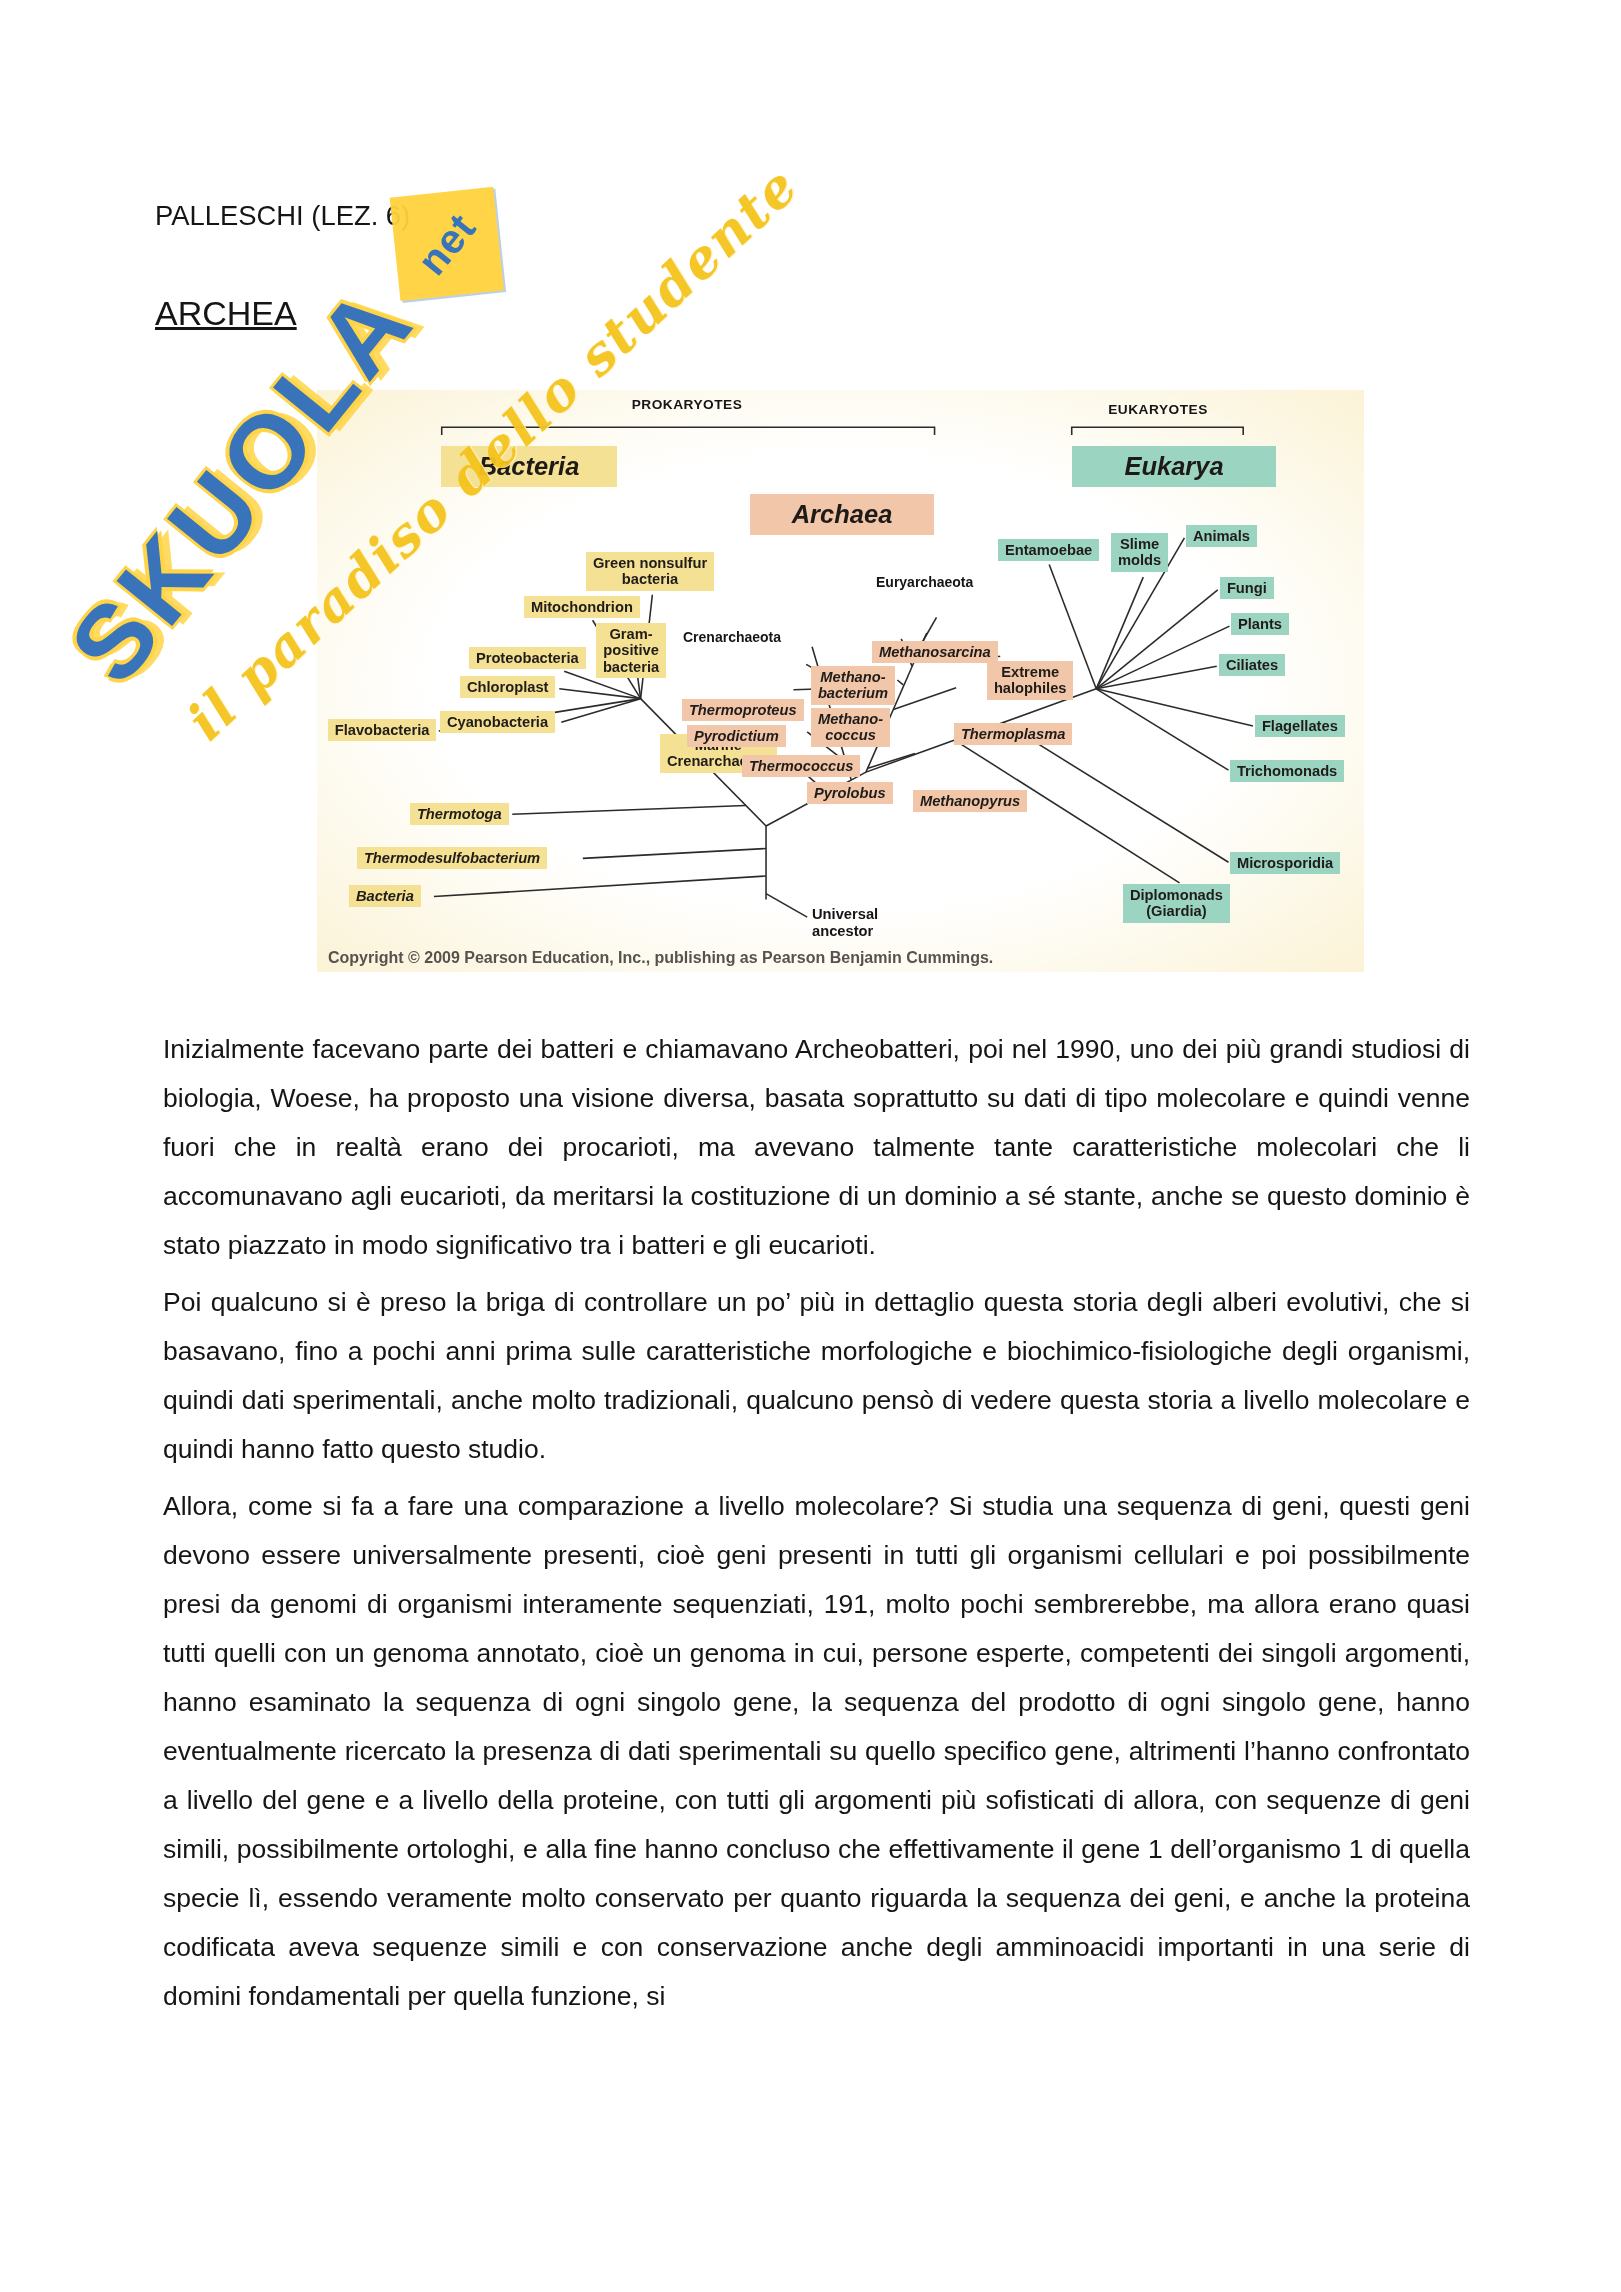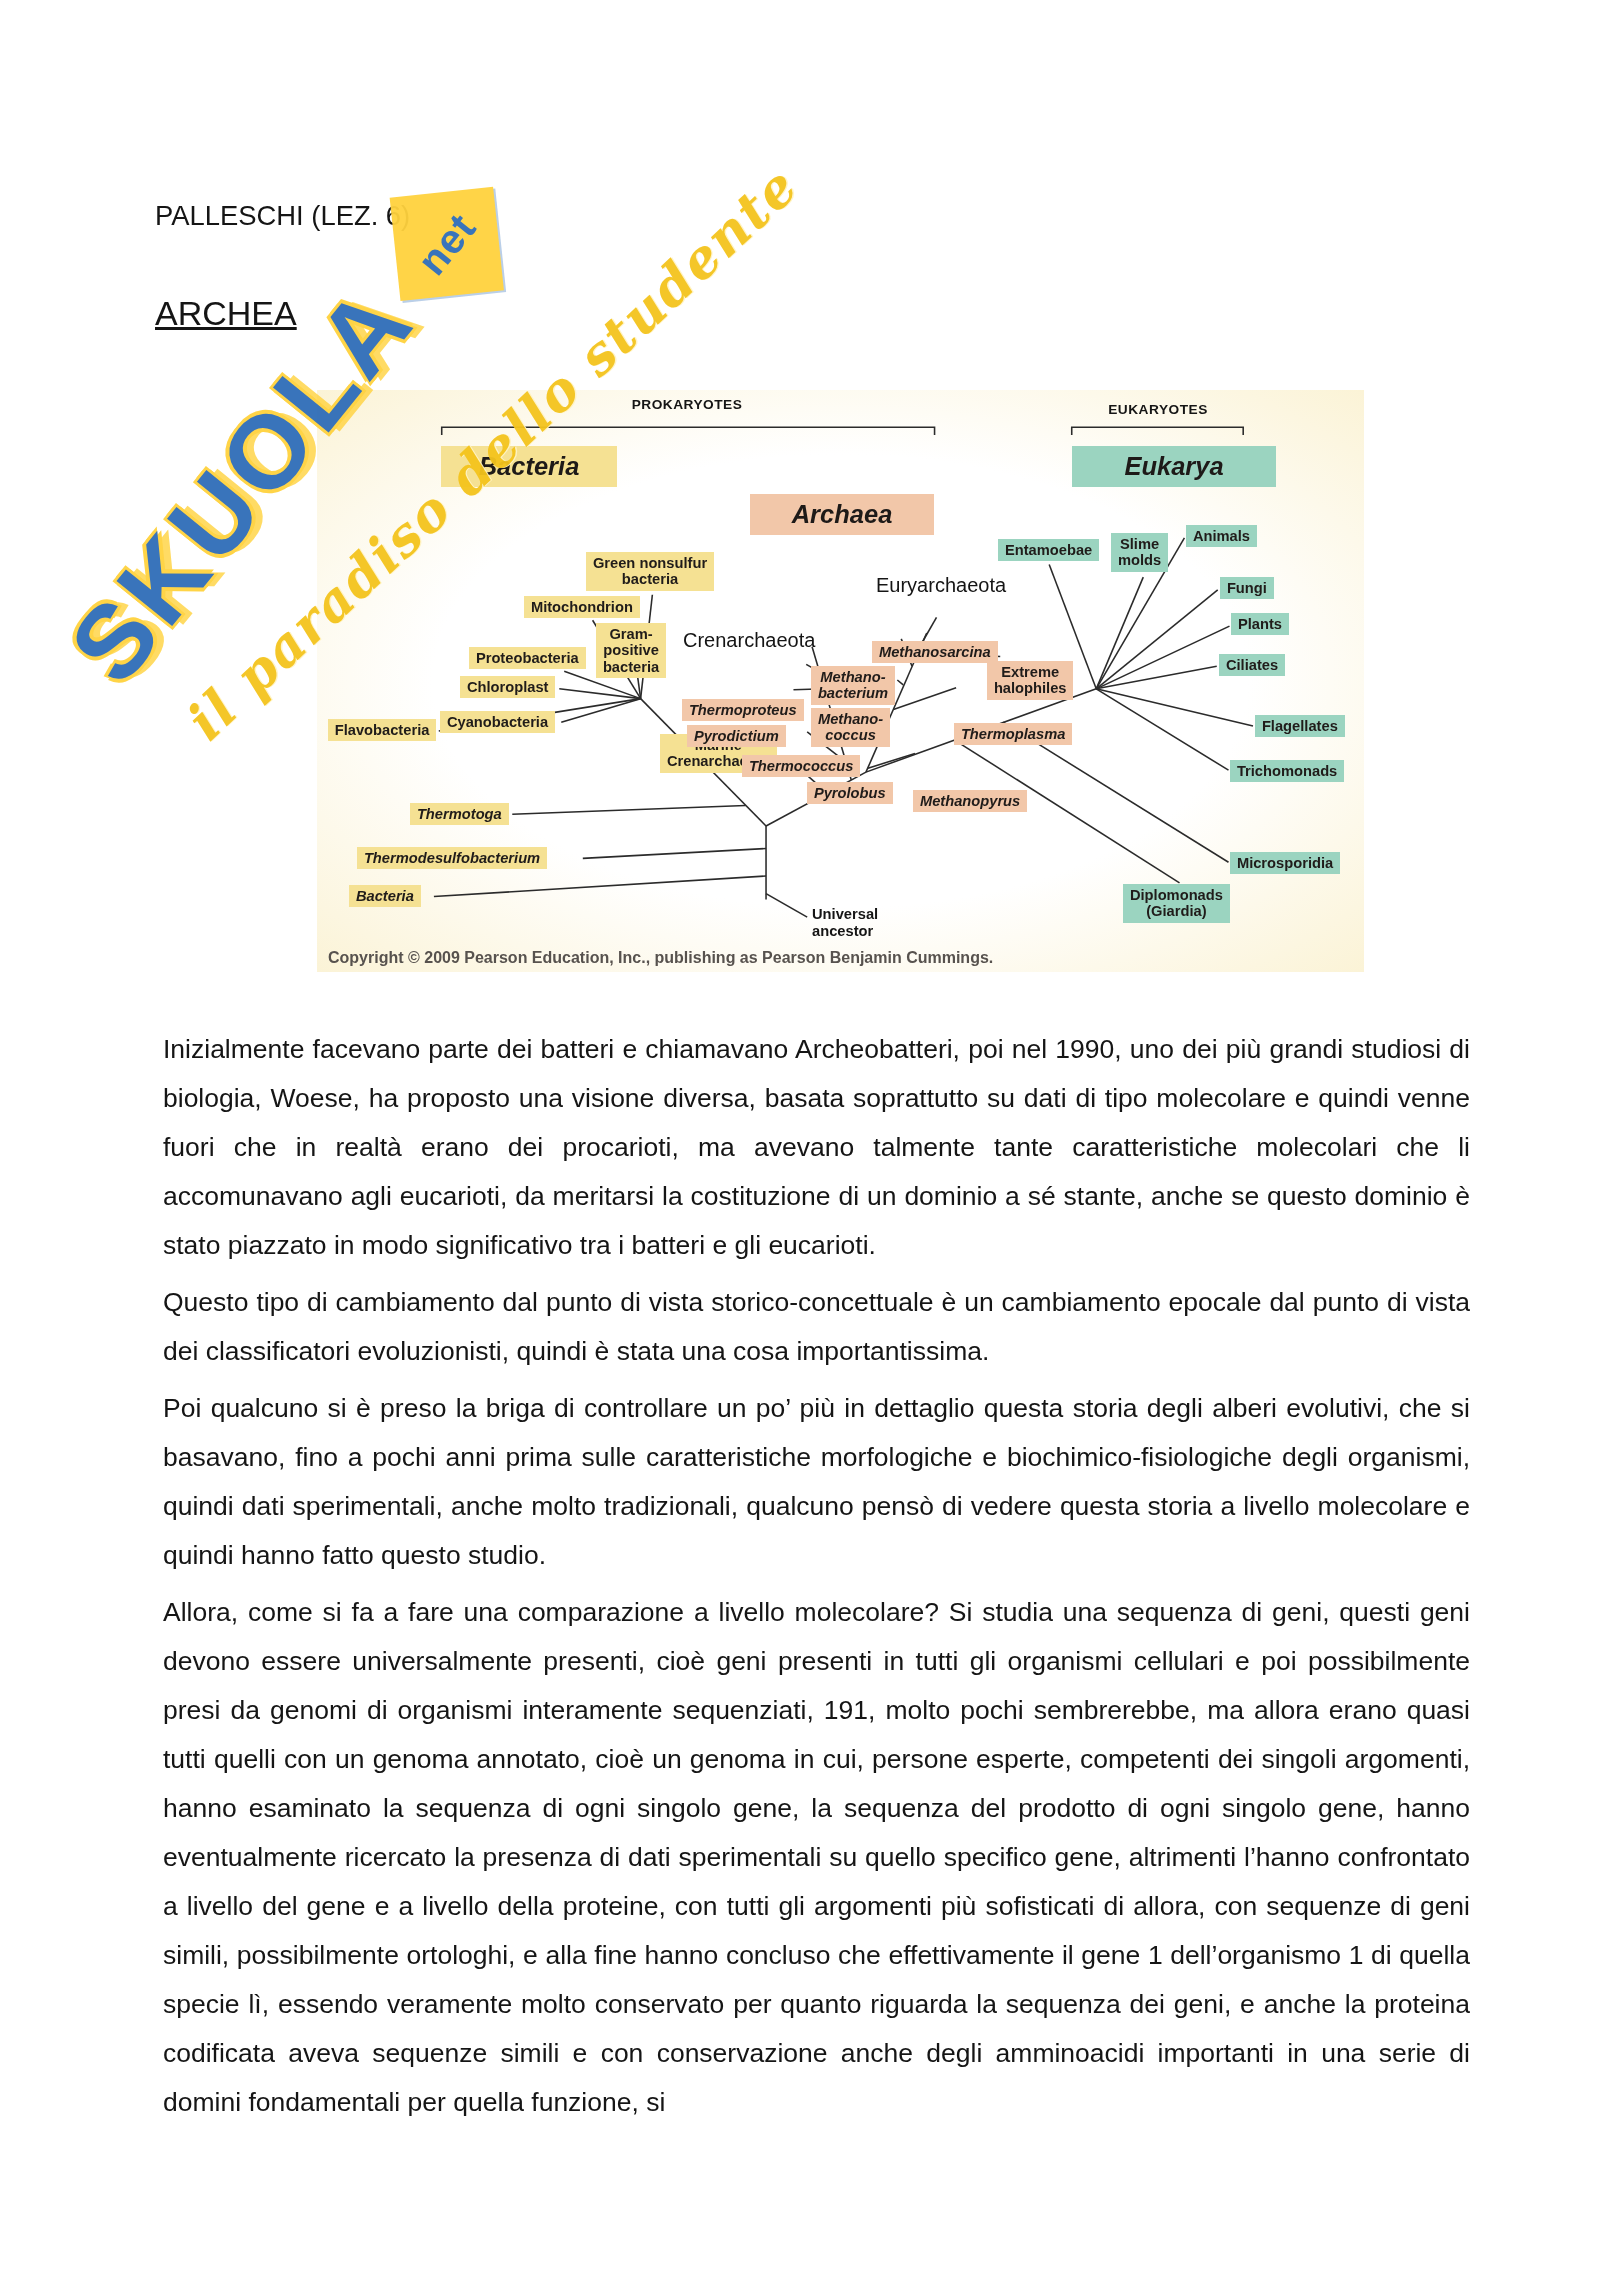--- a/index.html
+++ b/index.html
@@ -41,21 +41,21 @@
     font-size:25.5px;font-weight:bold;font-style:italic;color:#1e1a18;
   }
   .node{
     position:absolute;font-size:14.7px;font-weight:bold;line-height:1.12;
     padding:2.9px 6.9px;text-align:center;white-space:pre-line;color:#201c1a;
   }
   .yellow{background:#f5e193;}
   .salmon{background:#f2c7a9;margin-top:48px;}
   .teal{background:#9bd4c0;}
   .it{font-style:italic;}
-  .clade-label{position:absolute;font-size:20px;font-weight:normal;white-space:nowrap;}
+  .clade-label{position:absolute;font-size:14px;font-weight:bold;white-space:nowrap;}
   .ua-label{position:absolute;left:495px;top:516px;font-size:14.7px;font-weight:bold;white-space:pre-line;line-height:1.15;}
   .fig-copyright{position:absolute;left:11px;top:559px;font-size:16px;color:#57524e;font-weight:bold;}
   
   .page-text{position:absolute;left:155px;top:1017px;width:1323px;z-index:1;}
   .page-text p{margin:8px;font-size:26.5px;line-height:49px;text-align:justify;}
 </style>
 </head>
 <body>
 
 <div class="watermark">
@@ -175,17 +175,16 @@
   <div class="node teal" style="left:806px;top:494px">Diplomonads
 (Giardia)</div>
 
   <div class="ua-label">Universal
 ancestor</div>
   <div class="fig-copyright">Copyright © 2009 Pearson Education, Inc., publishing as Pearson Benjamin Cummings.</div>
 </div>
 
 <div class="page-text">
   <p>Inizialmente facevano parte dei batteri e chiamavano Archeobatteri, poi nel 1990, uno dei più grandi studiosi di biologia, Woese, ha proposto una visione diversa, basata soprattutto su dati di tipo molecolare e quindi venne fuori che in realtà erano dei procarioti, ma avevano talmente tante caratteristiche molecolari che li accomunavano agli eucarioti, da meritarsi la costituzione di un dominio a sé stante, anche se questo dominio è stato piazzato in modo significativo tra i batteri e gli eucarioti.</p>
-  <p>Questo tipo di cambiamento dal punto di vista storico-concettuale è un cambiamento epocale dal punto di vista dei classificatori evoluzionisti, quindi è stata una cosa importantissima.</p>
   <p>Poi qualcuno si è preso la briga di controllare un po’ più in dettaglio questa storia degli alberi evolutivi, che si basavano, fino a pochi anni prima sulle caratteristiche morfologiche e biochimico-fisiologiche degli organismi, quindi dati sperimentali, anche molto tradizionali, qualcuno pensò di vedere questa storia a livello molecolare e quindi hanno fatto questo studio.</p>
   <p>Allora, come si fa a fare una comparazione a livello molecolare? Si studia una sequenza di geni, questi geni devono essere universalmente presenti, cioè geni presenti in tutti gli organismi cellulari e poi possibilmente presi da genomi di organismi interamente sequenziati, 191, molto pochi sembrerebbe, ma allora erano quasi tutti quelli con un genoma annotato, cioè un genoma in cui, persone esperte, competenti dei singoli argomenti, hanno esaminato la sequenza di ogni singolo gene, la sequenza del prodotto di ogni singolo gene, hanno eventualmente ricercato la presenza di dati sperimentali su quello specifico gene, altrimenti l’hanno confrontato a livello del gene e a livello della proteine, con tutti gli argomenti più sofisticati di allora, con sequenze di geni simili, possibilmente ortologhi, e alla fine hanno concluso che effettivamente il gene 1 dell’organismo 1 di quella specie lì, essendo veramente molto conservato per quanto riguarda la sequenza dei geni, e anche la proteina codificata aveva sequenze simili e con conservazione anche degli amminoacidi importanti in una serie di domini fondamentali per quella funzione, si</p>
 </div>
 
 
 </body></html>

